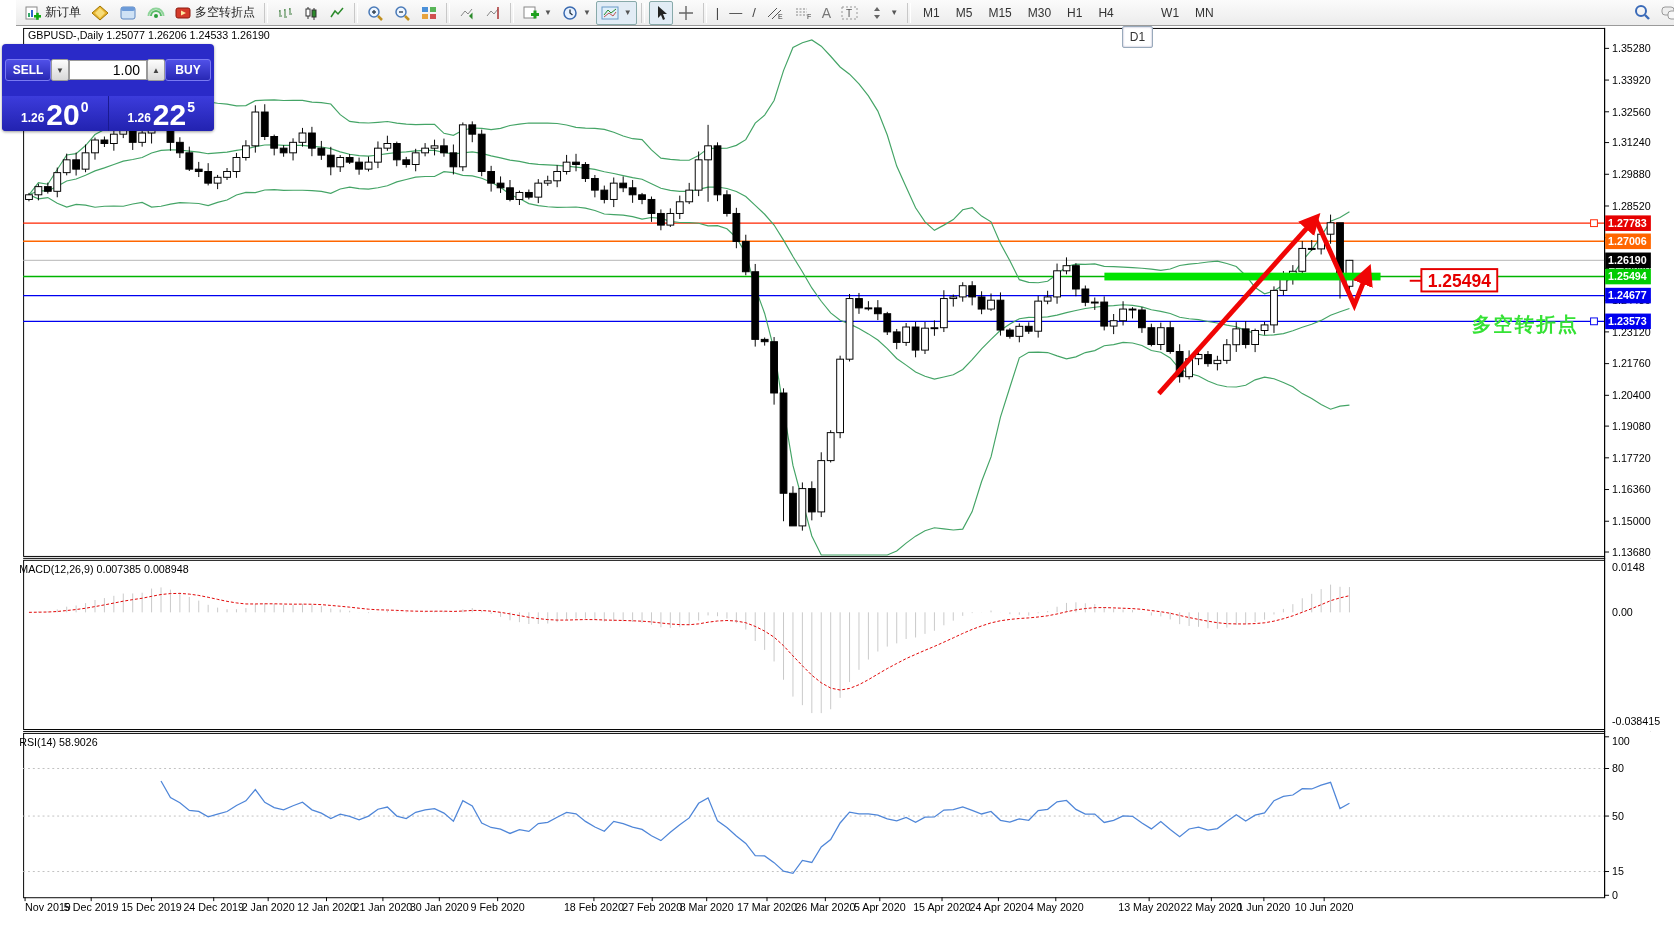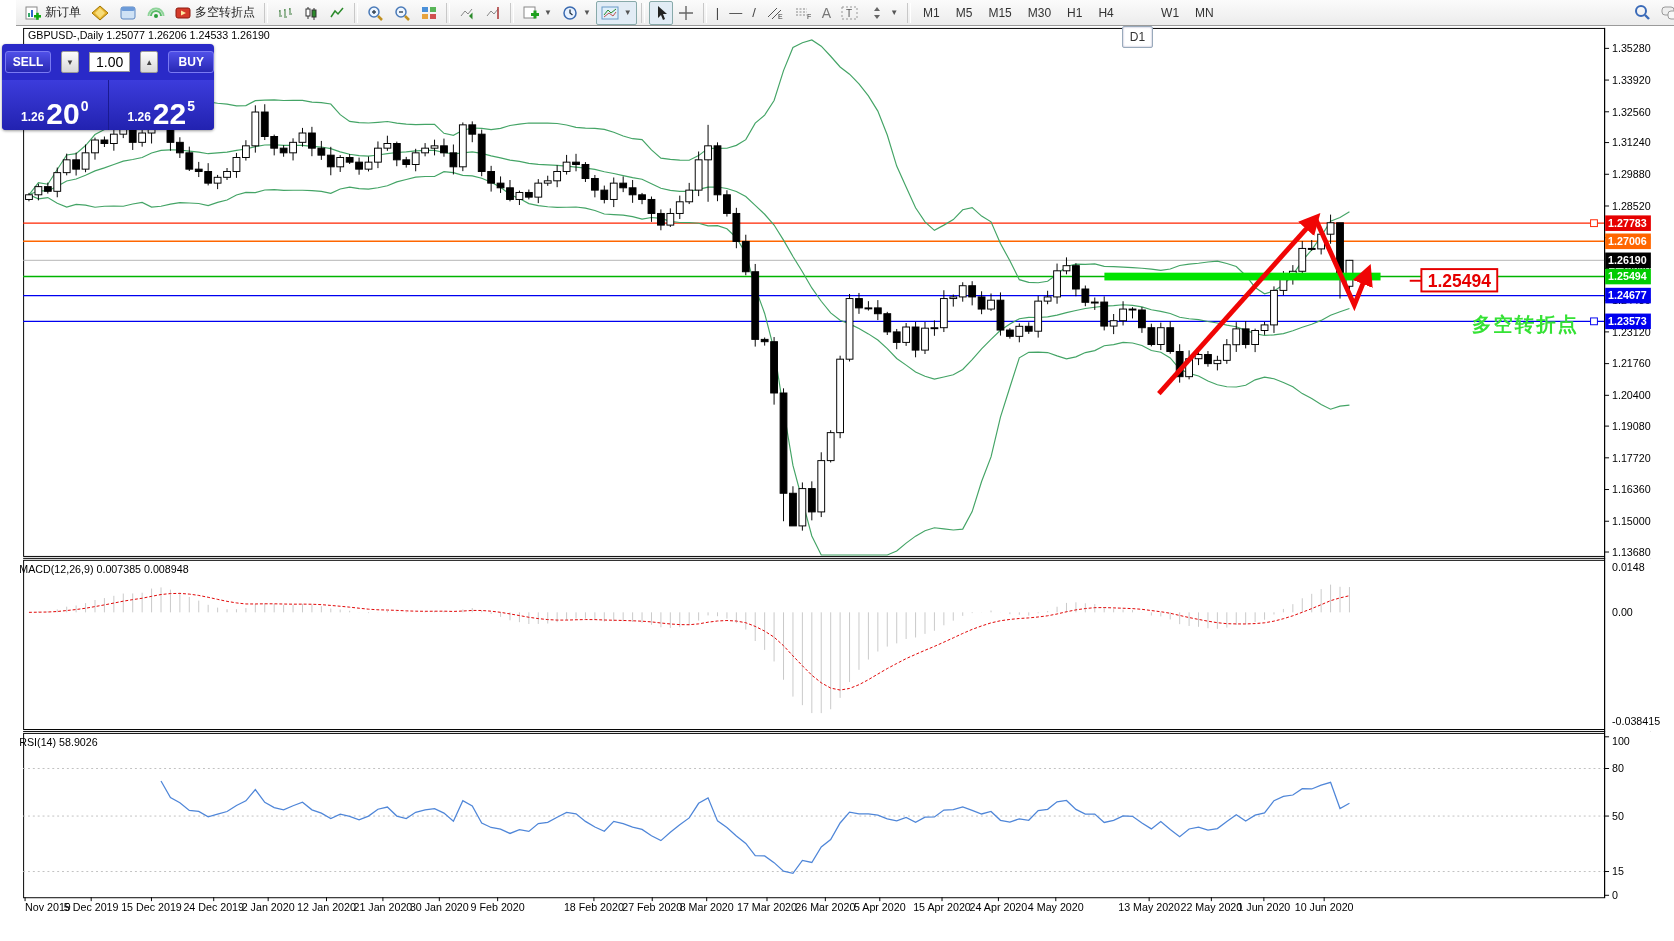--- a/index.html
+++ b/index.html
@@ -12,28 +12,28 @@
   .tbtn.pressed{border:1px solid #8aa;background:#e2ecf5;}
   .sep{width:2px;height:20px;border-left:1px solid #c8c8c8;border-right:1px solid #fff;margin:0 4px;flex:0 0 auto;}
   .caret{font-size:8px;color:#555;margin-left:1px;}
   .tf{font-size:12px;color:#333;padding:3px 7px;border:1px solid transparent;border-radius:2px;flex:0 0 auto;}
   .tf.active{border:1px solid #9ab;background:#fff;box-shadow:inset 0 0 2px #99b;margin-top:48px;}
   .spacer{flex:1 1 auto;}
   .glyph{font-size:13px;color:#444;}
   
   #quote{position:absolute;left:2px;top:44px;width:212px;z-index:4;border-radius:4px;overflow:hidden;
     background:#2a2ac8;box-shadow:0 1px 3px rgba(0,0,0,.4);}
-  #quote .row1{display:flex;align-items:center;height:24px;padding:6px 3px;gap:10px;}
+  #quote .row1{display:flex;align-items:center;height:24px;padding:14px 3px;gap:0;}
   .qbtn{flex:0 0 44px;height:20px;background:linear-gradient(#5050e8,#2828b4);border:1px solid #7a7af2;border-radius:3px;
     color:#fff;font-size:12px;font-weight:bold;display:flex;align-items:center;justify-content:center;}
   .stepbtn{flex:0 0 16px;height:20px;background:linear-gradient(#fdfdfd,#d8d8d8);border:1px solid #9a9a9a;border-radius:2px;
     font-size:8px;color:#444;display:flex;align-items:center;justify-content:center;}
   .vol{flex:1 1 auto;height:18px;background:#fff;border:1px solid #9a9a9a;font-size:14px;color:#000;
     display:flex;align-items:center;justify-content:flex-end;padding:0 6px;}
-  #quote .row2{display:flex;height:50px;}
+  #quote .row2{display:flex;height:35px;}
   .pricecell{flex:1;display:flex;align-items:flex-end;justify-content:center;color:#fff;padding-bottom:2px;}
   .pricecell.left{border-right:1px solid #1a1a90;background:linear-gradient(#3c3cdc,#2222b0);}
   .pricecell.right{background:linear-gradient(#3c3cdc,#2222b0);}
   .pfx{font-size:12px;font-weight:bold;margin:0 2px 4px 0;}
   .big{font-size:30px;font-weight:bold;line-height:28px;}
   .sup{font-size:14px;font-weight:bold;margin:0 0 14px 1px;}
   svg{font-family:"Liberation Sans",sans-serif;}
   #chart-wrap{position:absolute;left:0;top:26px;}
 </style>
 </head>

